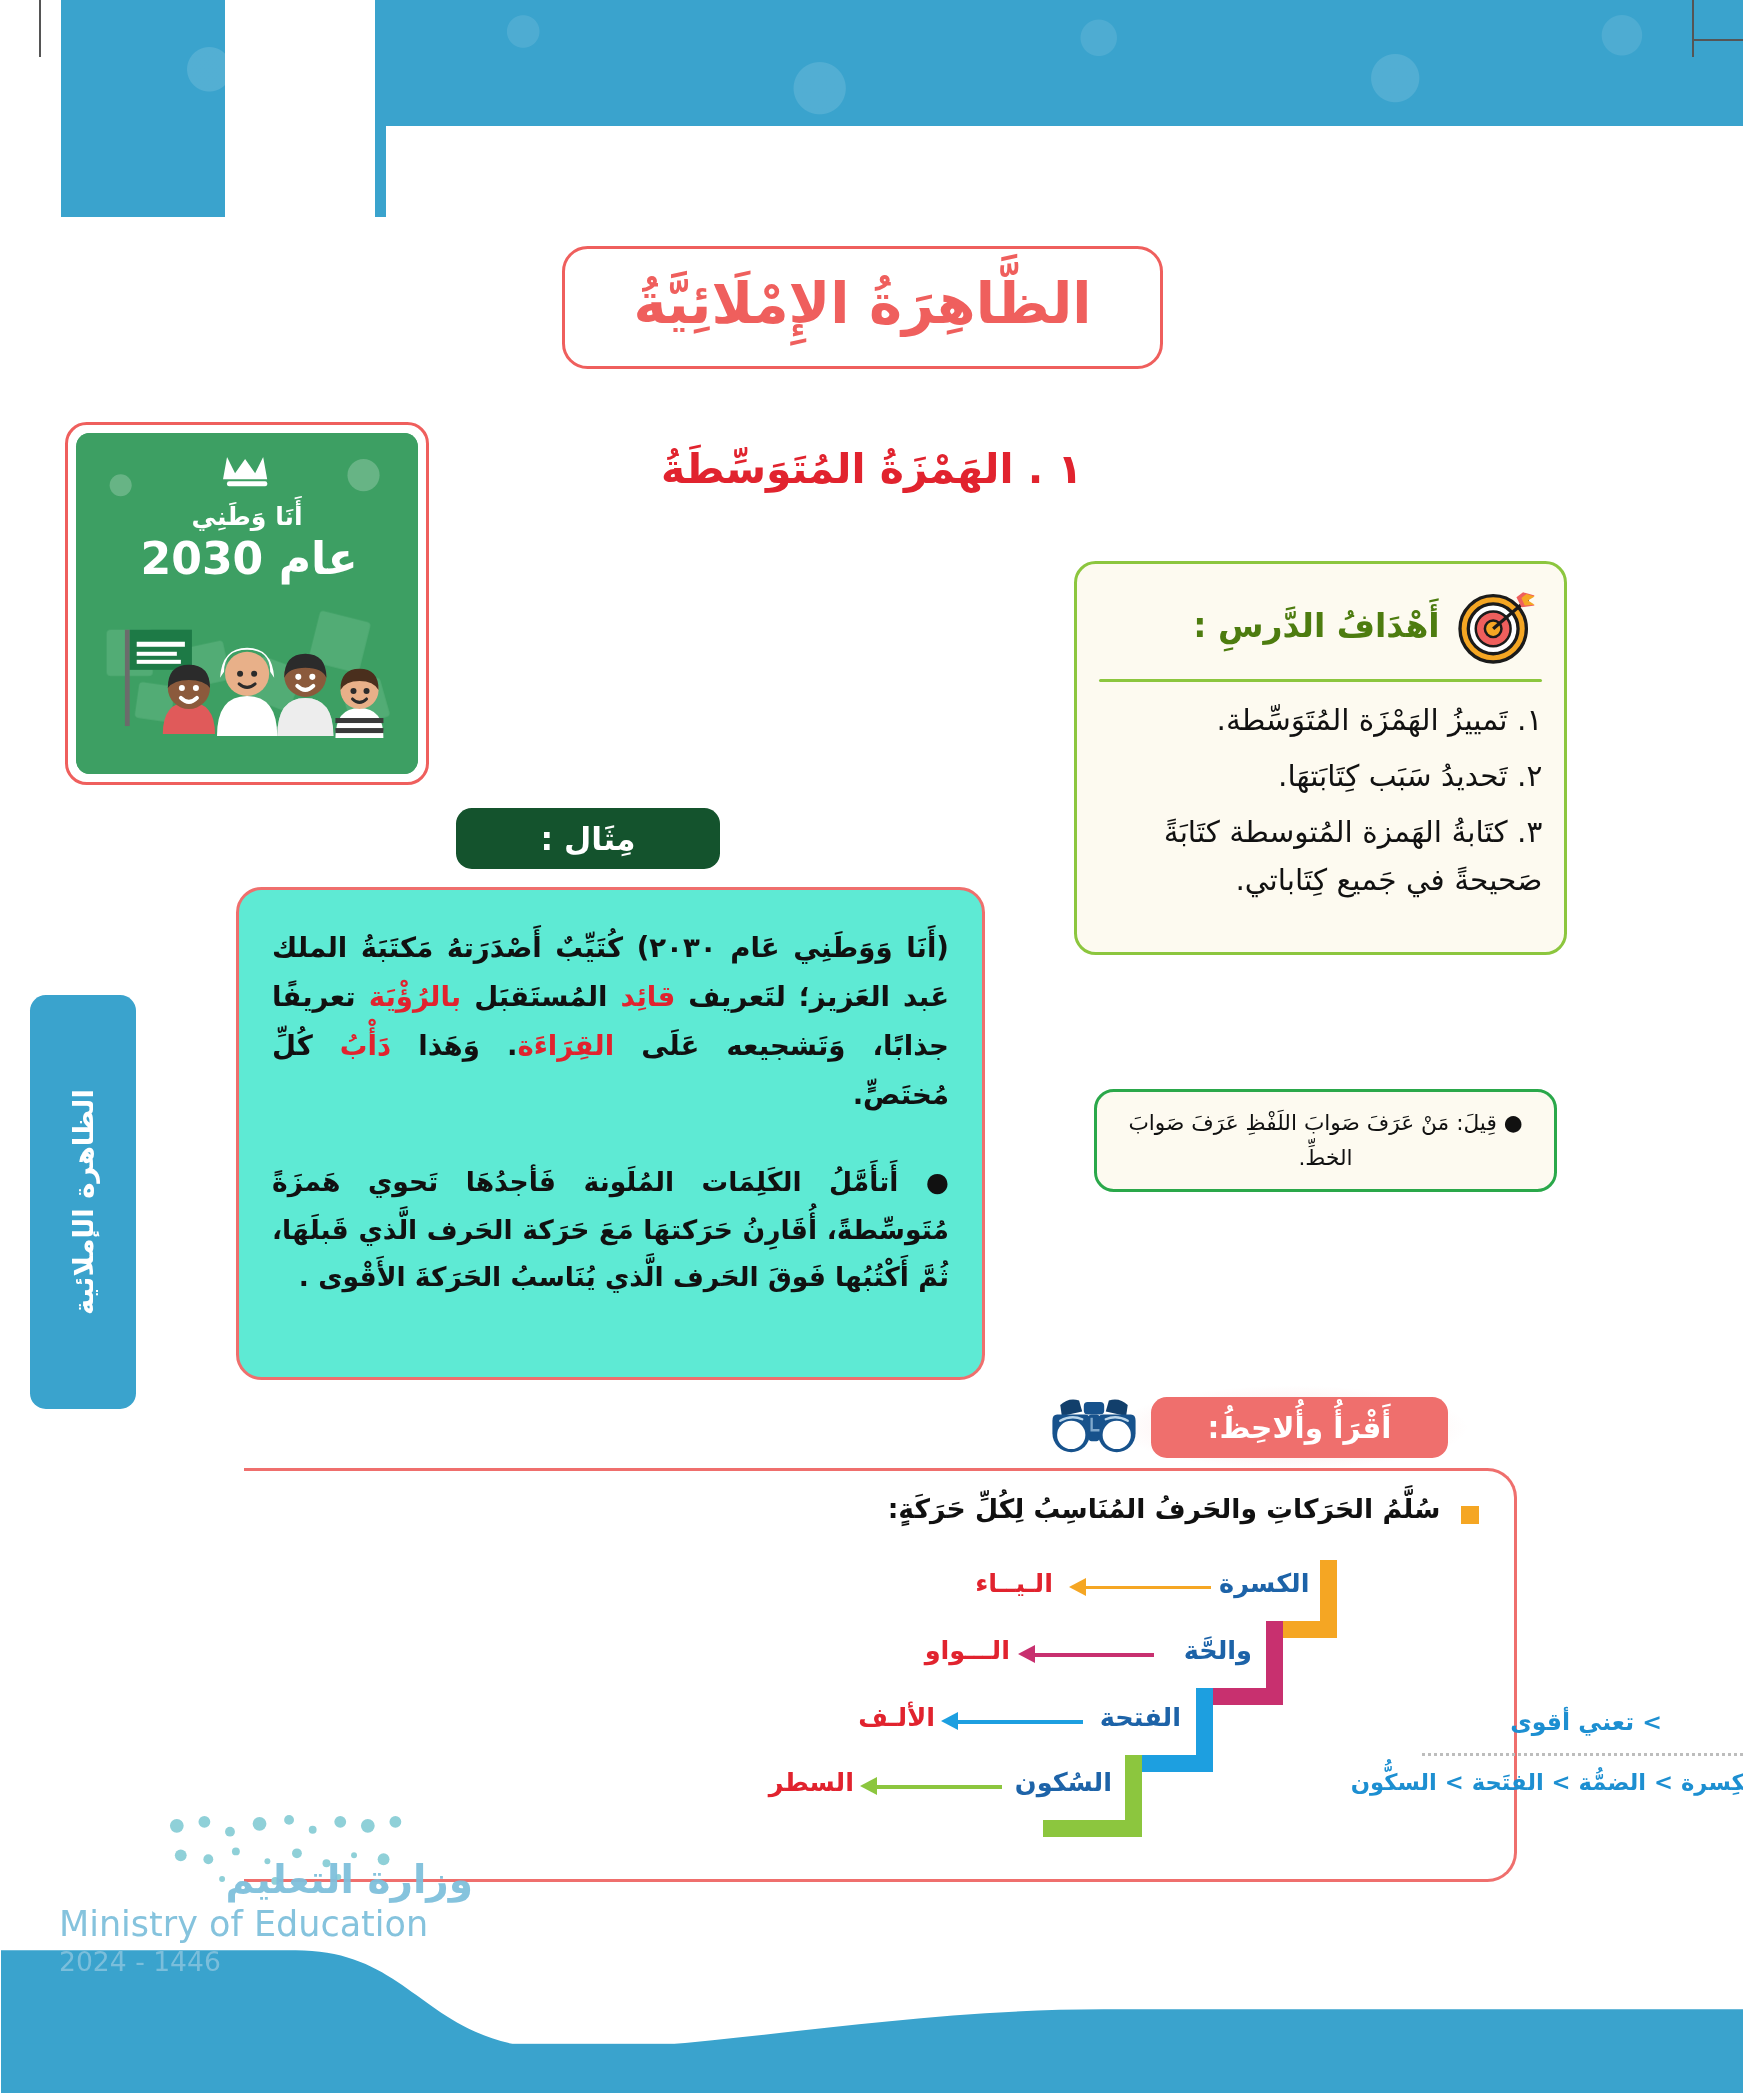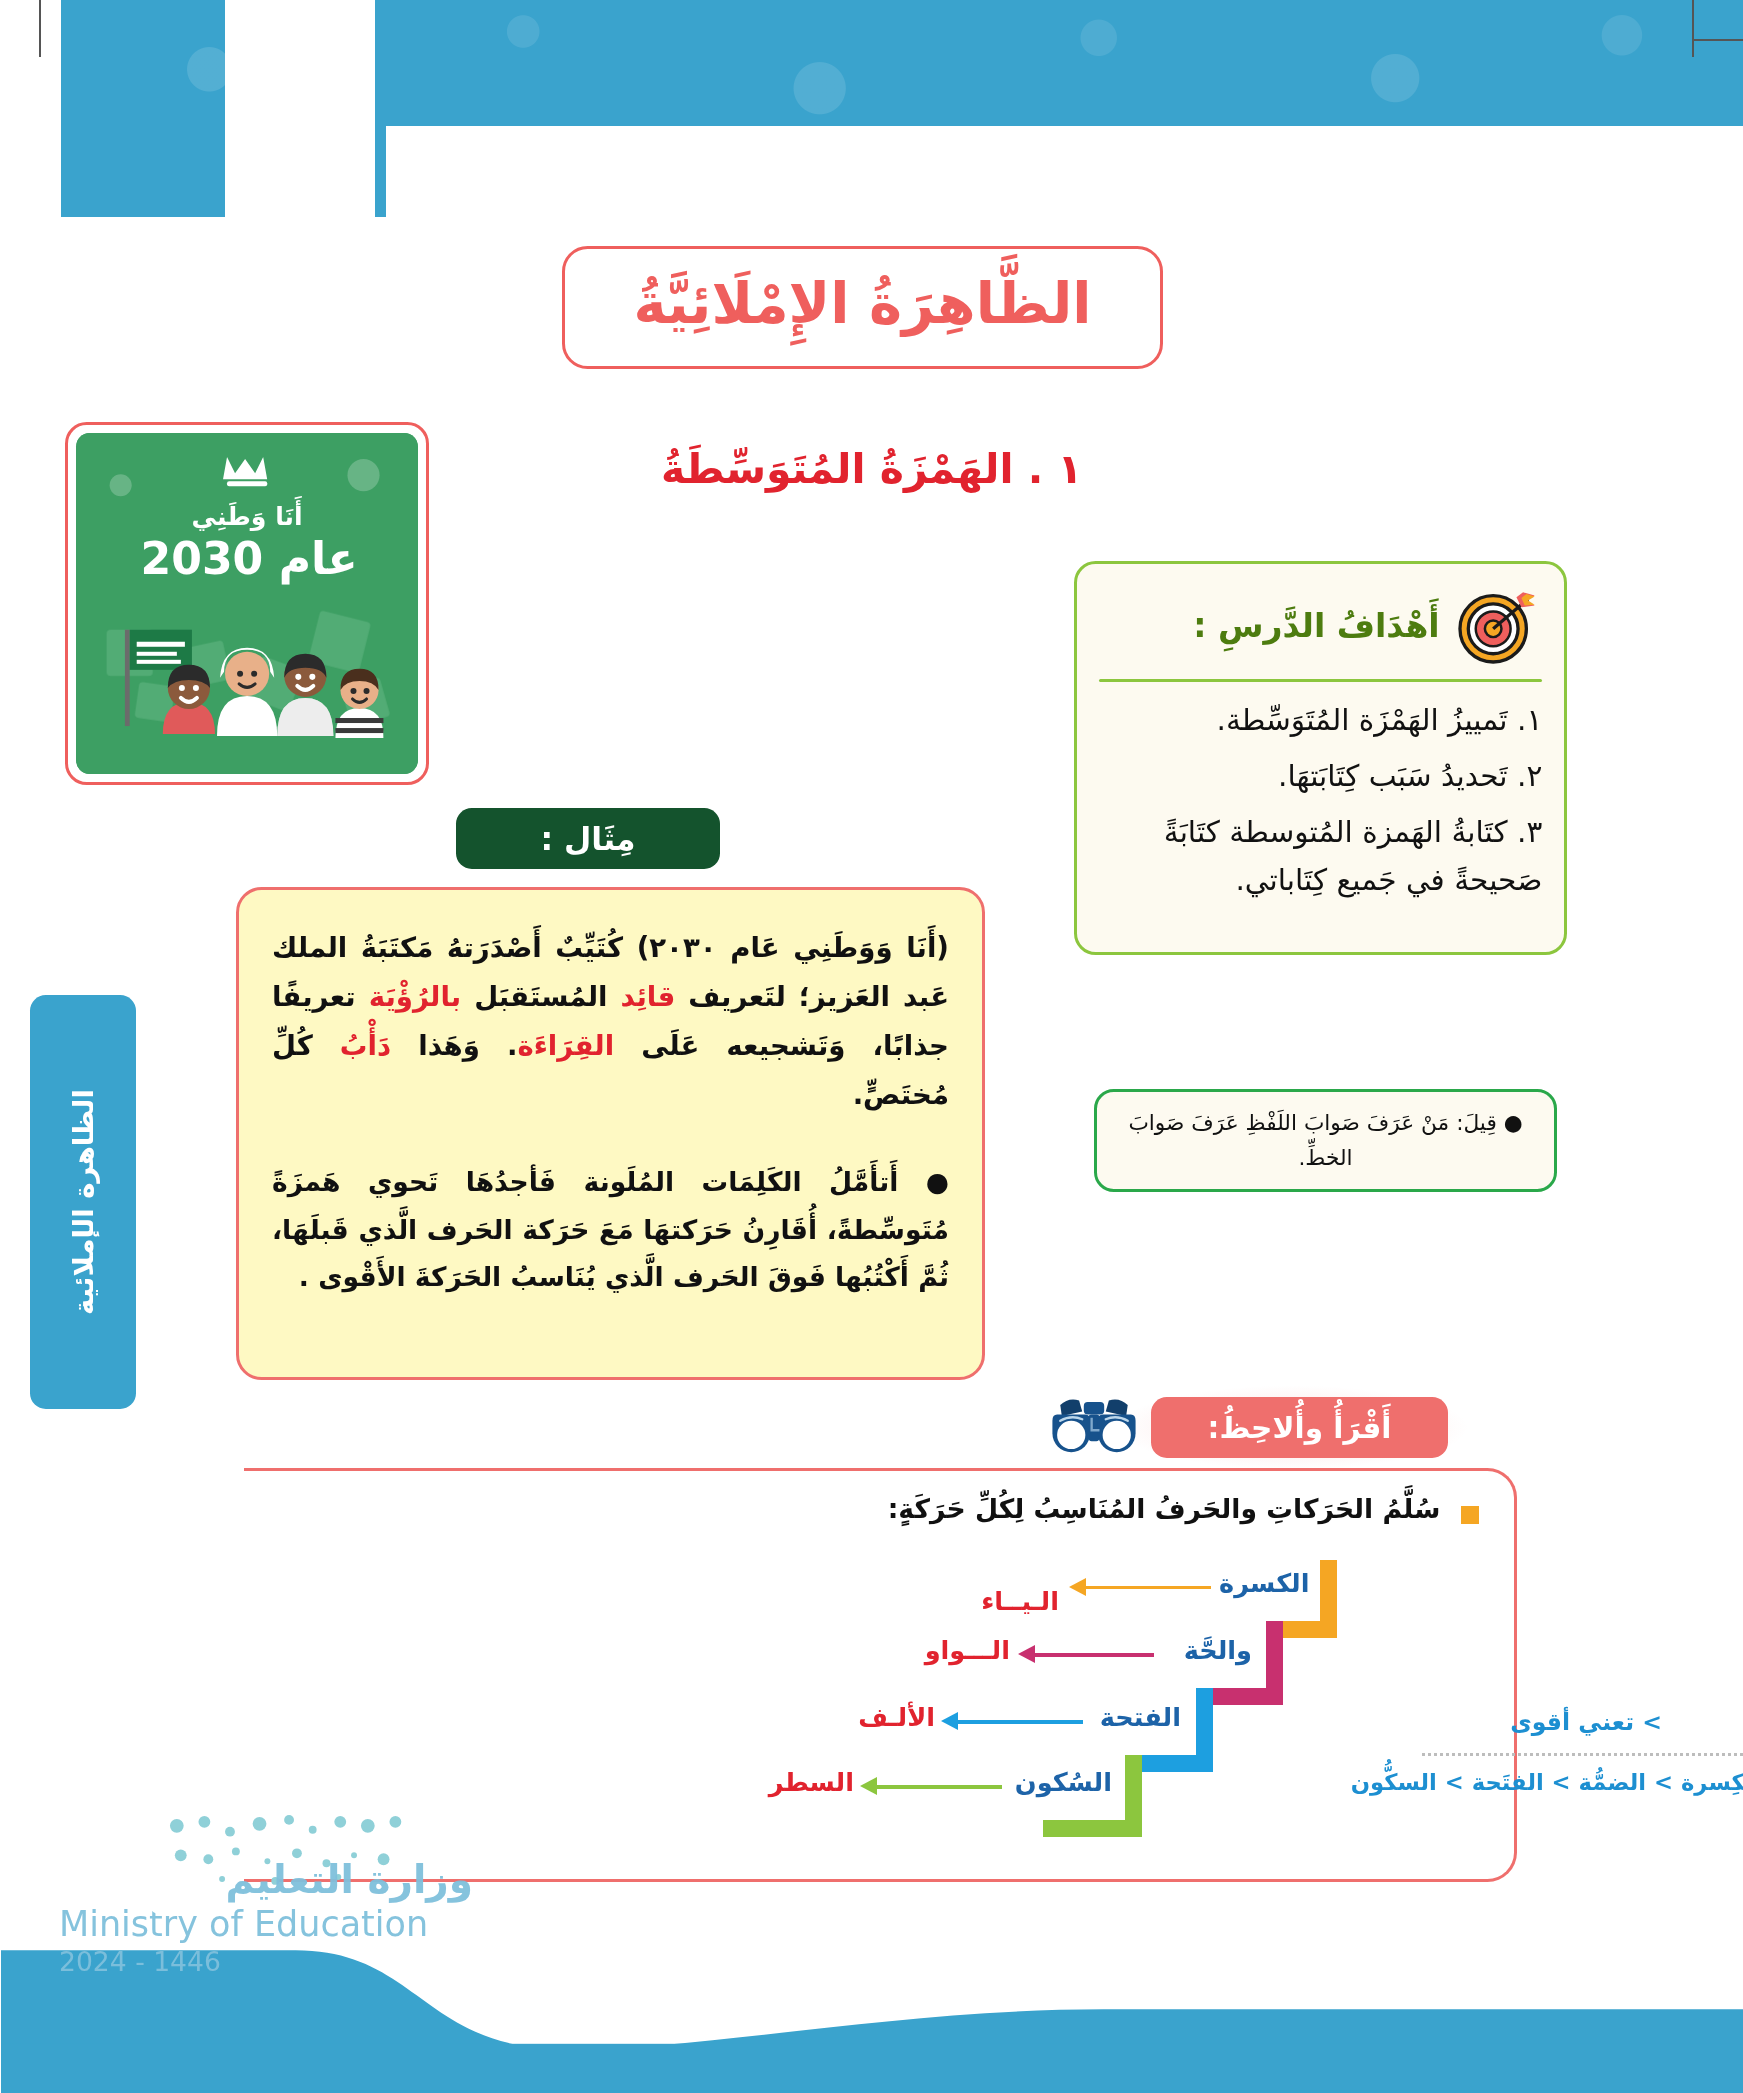--- a/index.html
+++ b/index.html
@@ -114,21 +114,21 @@
   .example-pill{
     position:absolute; right:1024px; top:808px; width:264px; height:61px;
     background:#14532d; border-radius:15.8px;
     display:flex; align-items:center; justify-content:center;
   }
   .example-pill span{ color:#fff; font-size:31.5px; font-weight:bold; }
 
   
   .example-box{
     position:absolute; right:759px; top:887px; width:749px; min-height:493px;
-    border:3.9px solid #ef6f6d; border-radius:25.6px; background:#fef9c3;
+    border:3.9px solid #ef6f6d; border-radius:25.6px; background:#5eead4;
     padding:33px 33px 25.6px 33px;
   }
   .ex-p{
     font-size:27.6px; line-height:1.78; color:#111; text-align:justify;
     text-align-last:right; direction:rtl; font-weight:bold;
   }
   .ex-p.first{ margin-bottom:39px; }
   .hl{ color:#e1232e; }
   .bullet-p{
     font-size:26.6px; line-height:1.78; color:#111; text-align:justify;
@@ -498,21 +498,21 @@
       <span class="obs-sq"></span>
       <span class="t">سُلَّمُ الحَرَكاتِ والحَرفُ المُنَاسِبُ لِكُلِّ حَرَكَةٍ:</span>
     </div>
 
     <div class="stairs">
 
       <div class="riser" style="right:0px; top:0px; height:65px; background:#f5a623;"></div>
       <div class="tread" style="right:0px; top:61px; width:71px; background:#f5a623;"></div>
       <div class="lbl blue" style="right:27.6px; top:7.9px;">الكسرة</div>
       <div class="arrow" style="right:126px; top:25.6px; width:126px; background:#f5a623; color:#f5a623;"></div>
-      <div class="lbl red" style="right:278px; top:7.9px;margin-top:18px;">الـيــاء</div>
+      <div class="lbl red" style="right:284px; top:7.9px;">الـيــاء</div>
 
       <div class="riser" style="right:54px; top:61px; height:71px; background:#c8306f;"></div>
       <div class="tread" style="right:54px; top:128px; width:87px; background:#c8306f;"></div>
       <div class="lbl blue" style="right:85px; top:75px;">والحَّة</div>
       <div class="arrow" style="right:183px; top:93px; width:120px; background:#c8306f; color:#c8306f;"></div>
       <div class="lbl red" style="right:327px; top:75px;">الـــواو</div>
 
       <div class="riser" style="right:124px; top:128px; height:71px; background:#1d9fe0;"></div>
       <div class="tread" style="right:124px; top:195px; width:87px; background:#1d9fe0;"></div>
       <div class="lbl blue" style="right:156px; top:142px;">الفتحة</div>

